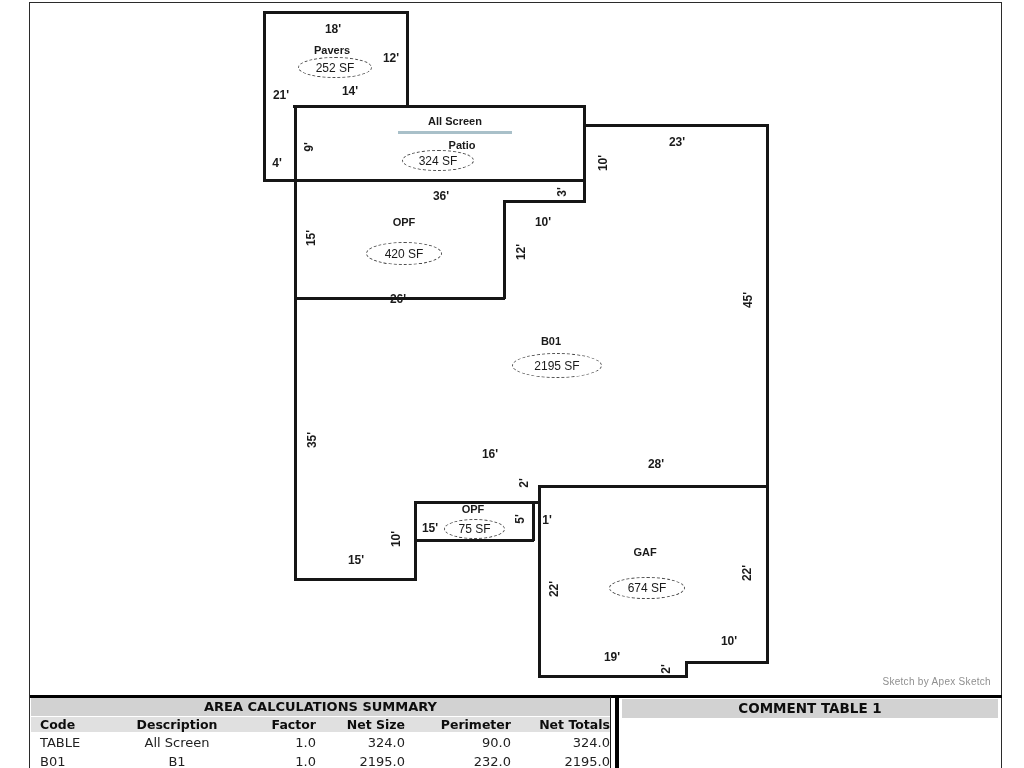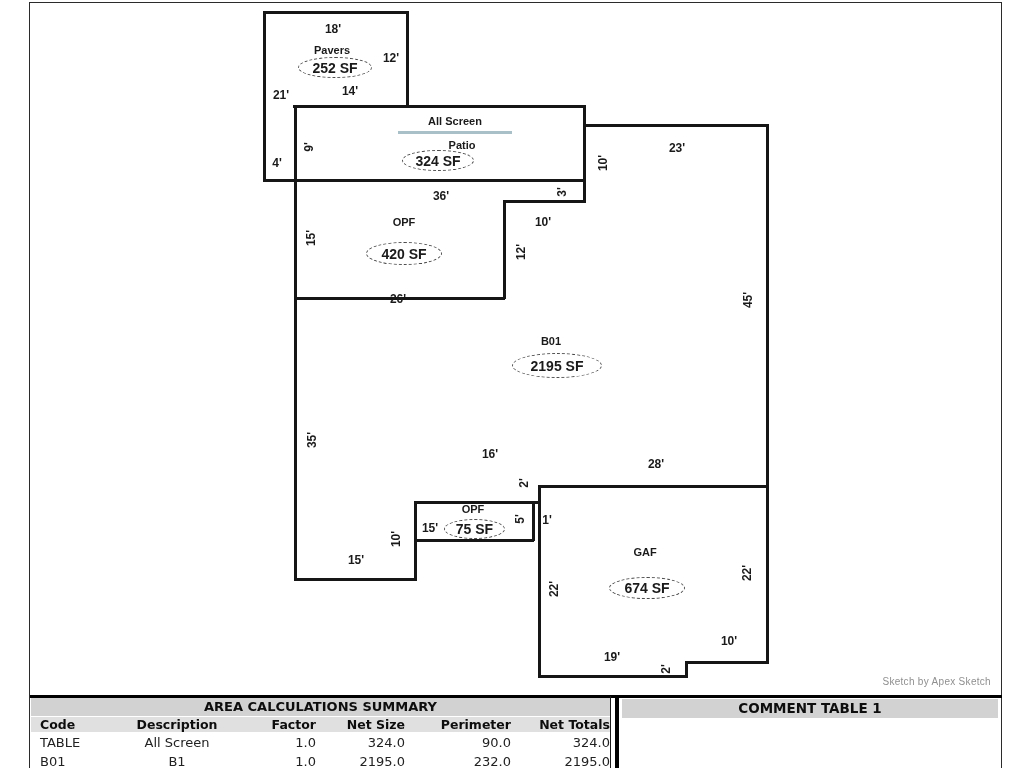--- a/index.html
+++ b/index.html
@@ -11,21 +11,21 @@
   .ln{position:absolute;background:var(--line,#161616);}
   
   .dim{position:absolute;font-size:12px;font-weight:700;white-space:nowrap;
        transform:translate(-50%,-50%);color:var(--text,#1a1a1a);}
   .dim.rot{transform:translate(-50%,-50%) rotate(-90deg);}
   
   .aname{position:absolute;transform:translateX(-50%);font-size:11px;font-weight:600;
          white-space:nowrap;color:var(--text,#1a1a1a);}
   .ellipse{position:absolute;border:1px dashed #4a4a4a;border-radius:50%;
            display:flex;align-items:center;justify-content:center;
-           font-size:14px;font-weight:700;white-space:nowrap;color:var(--text,#1a1a1a);}
+           font-size:12px;font-weight:400;white-space:nowrap;color:var(--text,#1a1a1a);}
   .underline{position:absolute;}
   .attribution{position:absolute;top:676px;right:33px;font-size:10px;
            color:var(--attr,#8f8f8f);letter-spacing:.3px;}
   
   .h-divider{position:absolute;left:30px;top:695px;width:972px;height:3px;background:#000;}
   .summary{position:absolute;left:31px;top:698px;width:579px;
            font-family:"DejaVu Sans", sans-serif;}
   .summary-right-border{position:absolute;left:610px;top:696px;width:1px;height:72px;background:#1a1a1a;}
   .v-divider{position:absolute;left:615px;top:696px;width:4px;height:72px;background:#000;}
   .t-title{height:18px;line-height:18px;background:var(--bar1,#d2d2d2);
@@ -76,21 +76,21 @@
         <div class="ln" style="left: 685px; top: 661px; width: 3px; height: 17px;"></div>
         <div class="ln" style="left: 685px; top: 661px; width: 84px; height: 3px;"></div>
       </div>
     <div id="dims">
         <div class="dim" style="left: 333px; top: 29px;">18'</div>
         <div class="dim" style="left: 391px; top: 58px;">12'</div>
         <div class="dim" style="left: 350px; top: 91px;">14'</div>
         <div class="dim" style="left: 281px; top: 95px;">21'</div>
         <div class="dim" style="left: 277px; top: 163px;">4'</div>
         <div class="dim rot" style="left: 309px; top: 147px;">9'</div>
-        <div class="dim" style="left: 677px; top: 148px;">23'</div>
+        <div class="dim" style="left: 677px; top: 142px;">23'</div>
         <div class="dim rot" style="left: 603px; top: 163px;">10'</div>
         <div class="dim rot" style="left: 562px; top: 192px;">3'</div>
         <div class="dim rot" style="left: 748px; top: 300px;">45'</div>
         <div class="dim" style="left: 441px; top: 196px;">36'</div>
         <div class="dim rot" style="left: 311px; top: 238px;">15'</div>
         <div class="dim" style="left: 543px; top: 222px;">10'</div>
         <div class="dim rot" style="left: 521px; top: 252px;">12'</div>
         <div class="dim" style="left: 398px; top: 299px;">26'</div>
         <div class="dim rot" style="left: 312px; top: 440px;">35'</div>
         <div class="dim" style="left: 490px; top: 454px;">16'</div>

